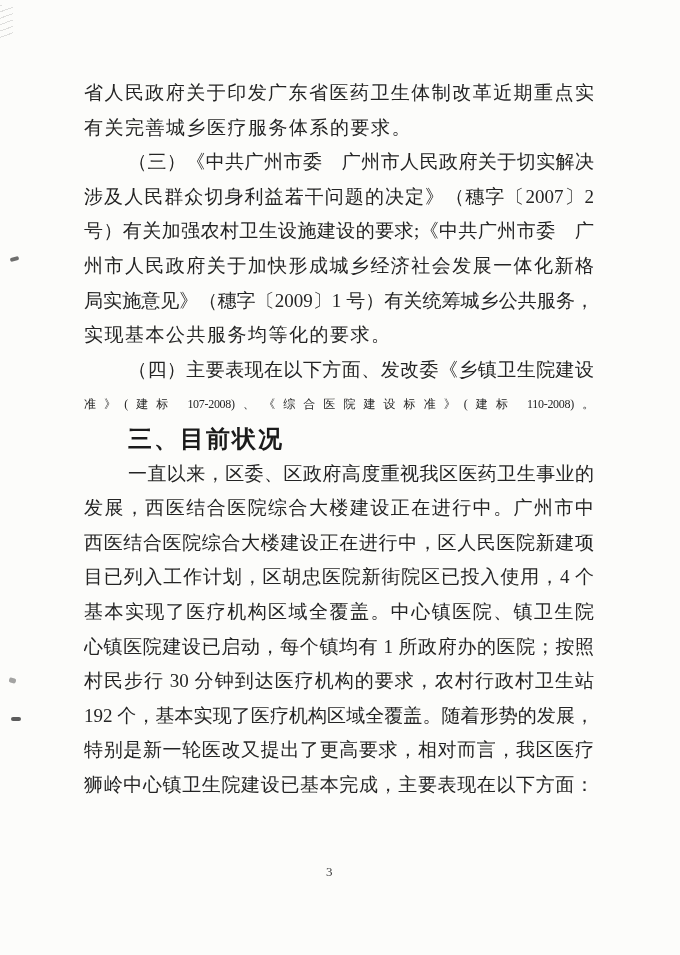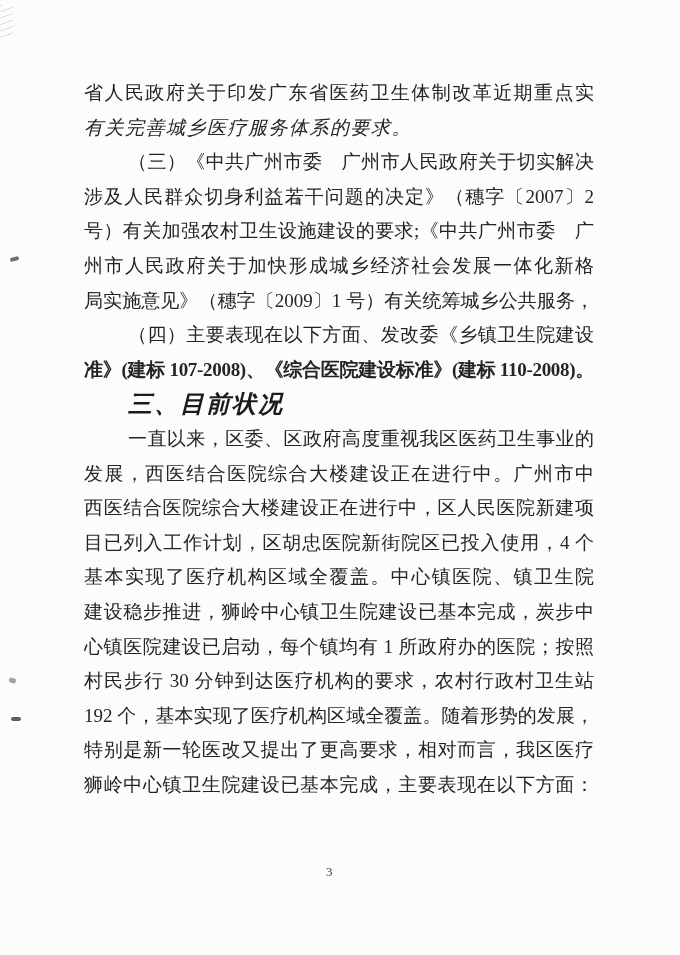--- a/index.html
+++ b/index.html
@@ -21,23 +21,23 @@
     line-height:34.6px;
     font-size:19px;
     overflow:hidden;
     white-space:pre-wrap;
   }
   .line.justify{
     text-align:justify;
     text-align-last:justify;
     text-justify:inter-character;
   }
-  .line:not(.justify){letter-spacing:1.5px;font-style:italic;}
+  .line:not(.justify){letter-spacing:1.5px;}
   .line.indent{padding-left:44px;}
-  .line.compress{font-size:19px;letter-spacing:-0.3px;font-weight:bold;}
+  .line.compress{font-size:12px;letter-spacing:-0.3px;}
   .line.heading{
     font-family:"Liberation Sans","DejaVu Sans",sans-serif;
     font-weight:bold;
     font-size:24px;
     letter-spacing:2px;
     color:#1b1b1b;
   }
   .page-number{
     position:absolute;
     top:864px;left:326px;
@@ -74,29 +74,29 @@
   <div class="artifact tick-p3"></div>
 
   <div class="textblock">
       <div class="line justify">省人民政府关于印发广东省医药卫生体制改革近期重点实</div>
       <div class="line">有关完善城乡医疗服务体系的要求。</div>
       <div class="line justify indent">（三）《中共广州市委　广州市人民政府关于切实解决</div>
       <div class="line justify">涉及人民群众切身利益若干问题的决定》（穗字〔2007〕2</div>
       <div class="line justify">号）有关加强农村卫生设施建设的要求;《中共广州市委　广</div>
       <div class="line justify">州市人民政府关于加快形成城乡经济社会发展一体化新格</div>
       <div class="line justify">局实施意见》（穗字〔2009〕1 号）有关统筹城乡公共服务，</div>
+      <div class="line">实现基本公共服务均等化的要求。</div>
       <div class="line justify indent">（四）主要表现在以下方面、发改委《乡镇卫生院建设标</div>
       <div class="line justify compress">准》(建标 107-2008)、《综合医院建设标准》(建标 110-2008)。</div>
       <div class="line indent heading">三、目前状况</div>
       <div class="line justify indent">一直以来，区委、区政府高度重视我区医药卫生事业的</div>
       <div class="line justify">发展，西医结合医院综合大楼建设正在进行中。广州市中</div>
       <div class="line justify">西医结合医院综合大楼建设正在进行中，区人民医院新建项</div>
       <div class="line justify">目已列入工作计划，区胡忠医院新街院区已投入使用，4 个</div>
       <div class="line justify">基本实现了医疗机构区域全覆盖。中心镇医院、镇卫生院</div>
-      <div class="line justify">建设稳步推进，狮岭中心镇卫生院建设已基本完成，炭步中</div>
       <div class="line justify">心镇医院建设已启动，每个镇均有 1 所政府办的医院；按照</div>
       <div class="line justify">村民步行 30 分钟到达医疗机构的要求，农村行政村卫生站</div>
       <div class="line justify">192 个，基本实现了医疗机构区域全覆盖。随着形势的发展，</div>
       <div class="line justify">特别是新一轮医改又提出了更高要求，相对而言，我区医疗</div>
       <div class="line justify">狮岭中心镇卫生院建设已基本完成，主要表现在以下方面：</div>
     </div>
 
   <div class="page-number">3</div>
 
 </div>

